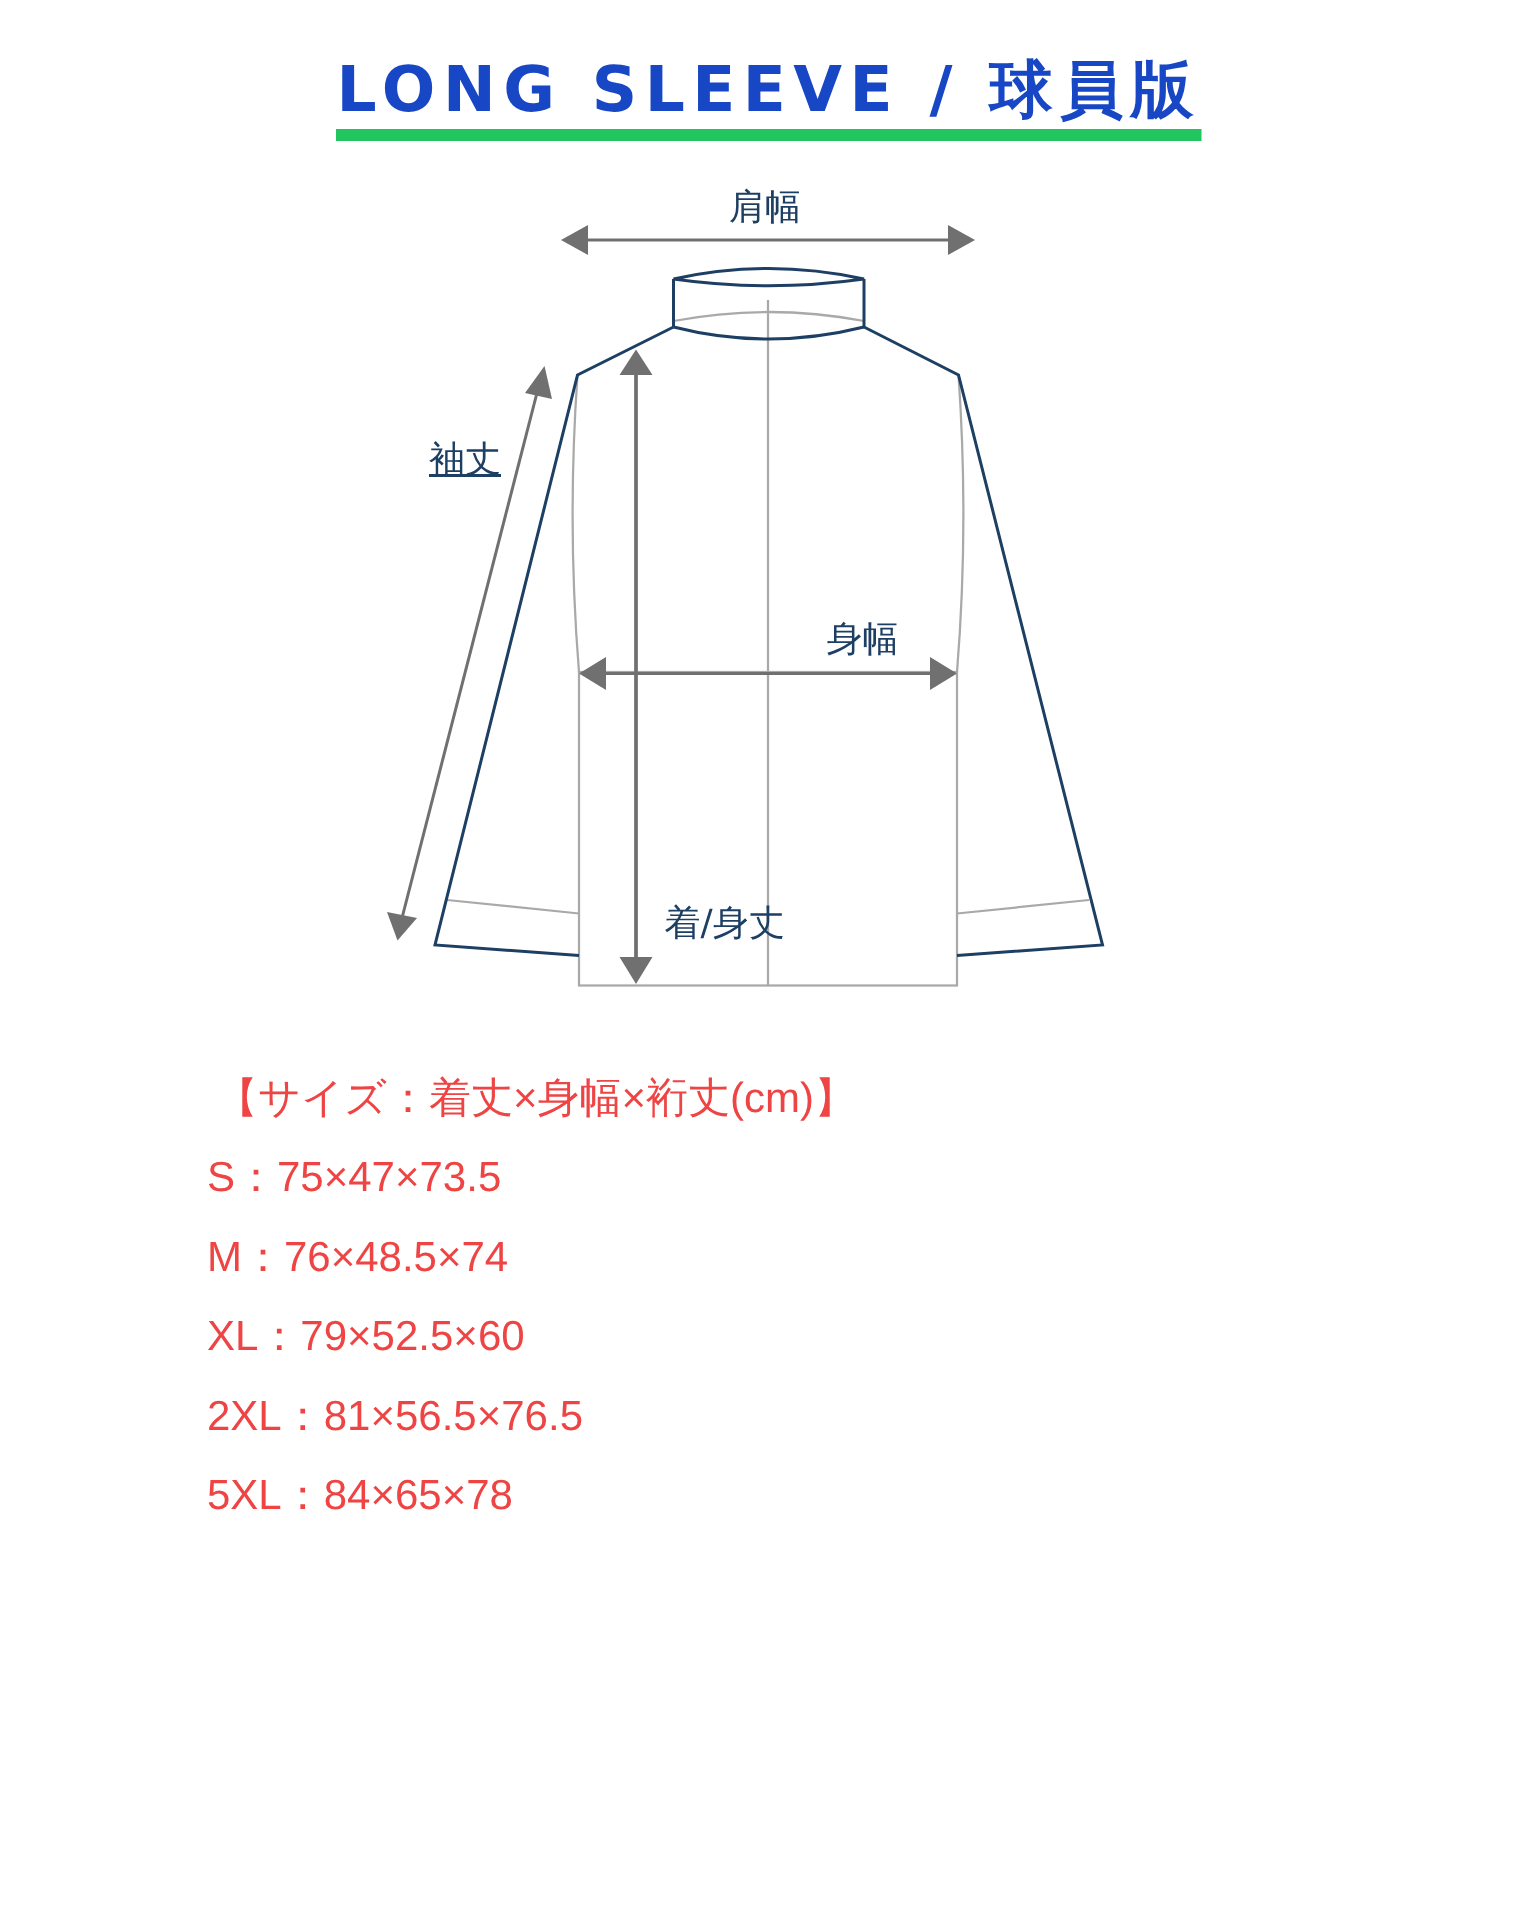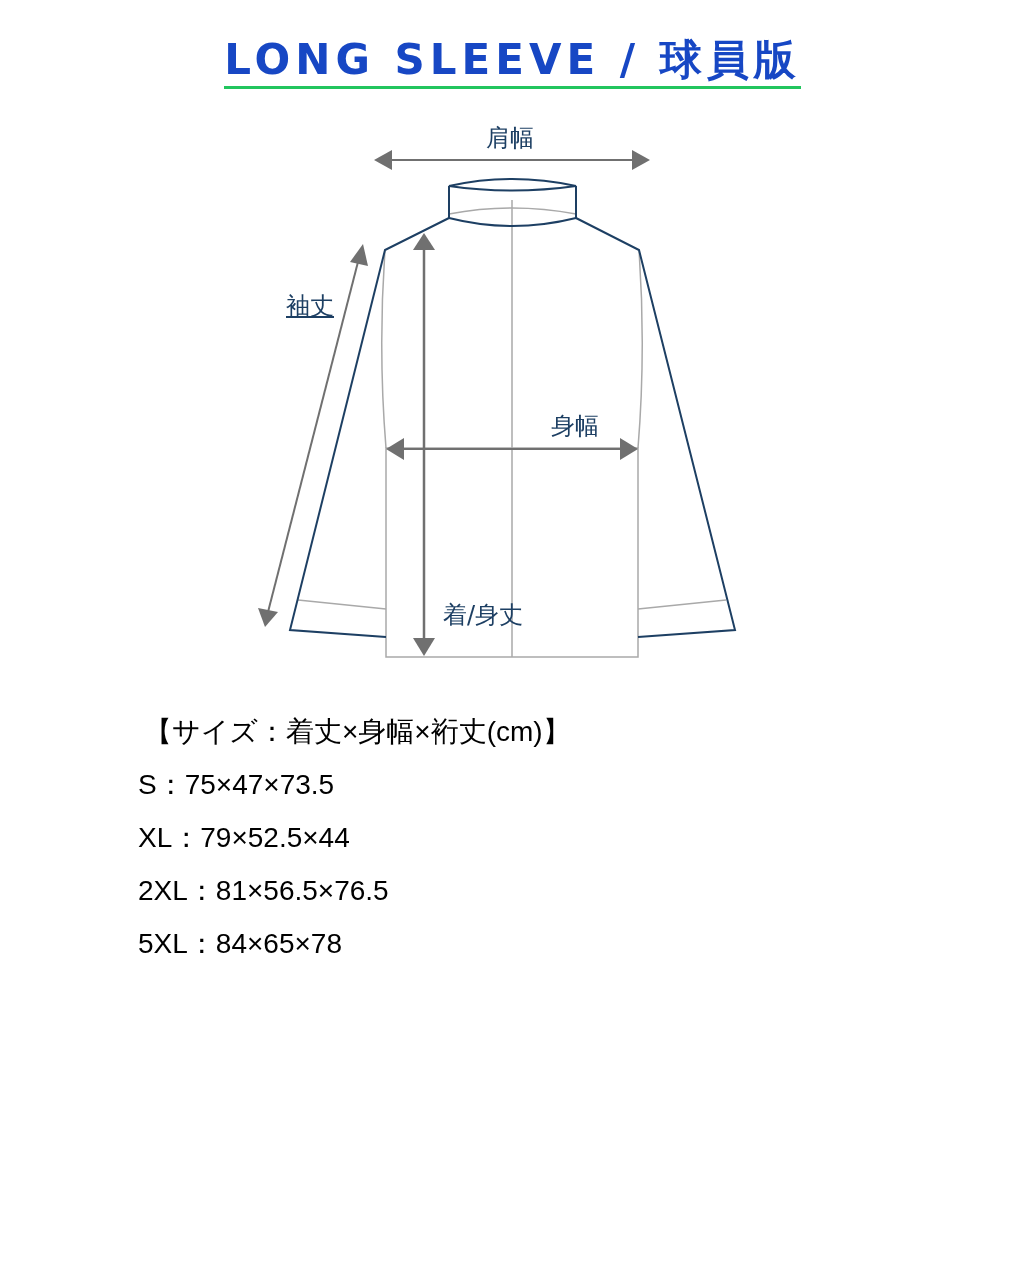--- a/index.html
+++ b/index.html
@@ -5,32 +5,32 @@
     html, body { margin: 0; padding: 0; }
     body {
       width: 1025px; height: 1280px; background: #ffffff; position: relative; overflow: hidden;
       font-family: "DejaVu Sans", "Liberation Sans", sans-serif;
     }
     .title {
       position: absolute; left: 0; right: 0; top: 36px; text-align: center;
     }
     .title span {
       display: inline-block; color: #1747c4; font-size: 42px; font-weight: bold;
-      letter-spacing: 5px; border-bottom: 3px solid #22c55e; line-height: 48px; padding: 0 0 2px 0;
+      letter-spacing: 5px; border-bottom: 8px solid #22c55e; line-height: 48px; padding: 0 0 2px 0;
       font-family: "DejaVu Sans", sans-serif;
       text-align: right;
     }
     svg.diagram { position: absolute; left: 0; top: 0; }
     .label {
       position: absolute; color: #1d3f63; font-size: 24px; white-space: nowrap;
       font-family: "DejaVu Sans", sans-serif;
       text-align: center;
     }
     .sizes {
-      position: absolute; left: 138px; top: 712px; color: #000000; font-size: 28px;
+      position: absolute; left: 138px; top: 712px; color: #ef4444; font-size: 28px;
       font-family: "Liberation Sans", sans-serif;
     }
     .sizes .row { height: 53px; line-height: 40px; white-space: nowrap; }
     .sizes .header { margin-left: 6px; }
   </style>
 </head>
 <body>
 
 <div class="title">
   <span>LONG SLEEVE / 球員版</span>
@@ -82,16 +82,17 @@
 </svg>
 
 <div class="label" style="left:486px; top:122px;">肩幅</div>
 <div class="label" style="left:286px; top:290px;text-decoration:underline;">袖丈</div>
 <div class="label" style="left:551px; top:410px;">身幅</div>
 <div class="label" style="left:443px; top:599px;">着/身丈</div>
 
 <div class="sizes">
   <div class="row header">【サイズ：着丈×身幅×裄丈(cm)】</div>
   <div class="row">S：75×47×73.5</div>
-  <div class="row">XL：79×52.5×44</div>
+  <div class="row">M：76×48.5×74</div>
+  <div class="row">XL：79×52.5×60</div>
   <div class="row">2XL：81×56.5×76.5</div>
   <div class="row">5XL：84×65×78</div>
 </div>
 
 </body></html>

